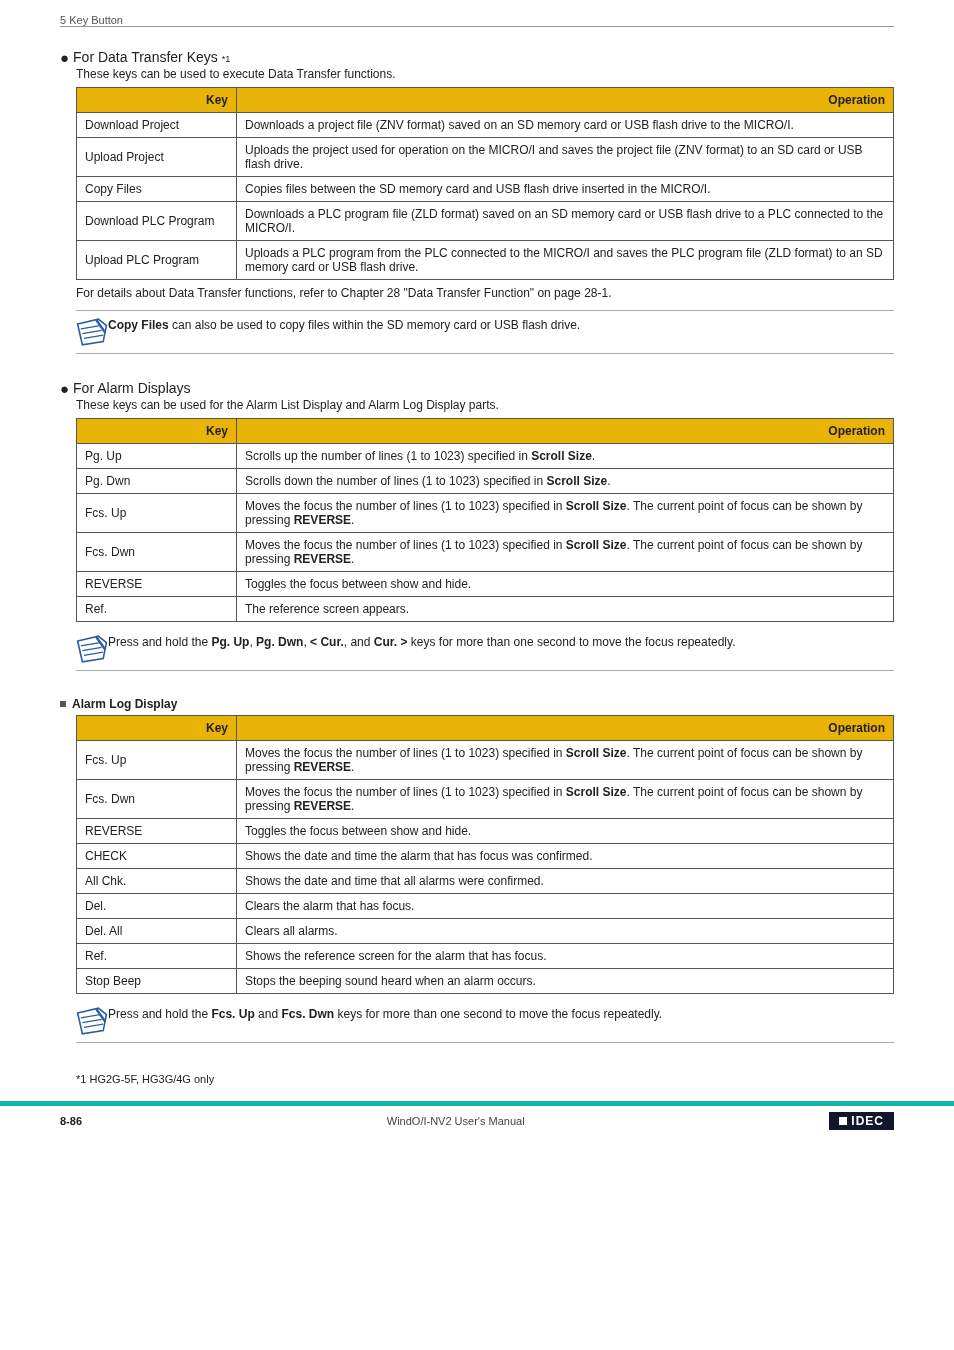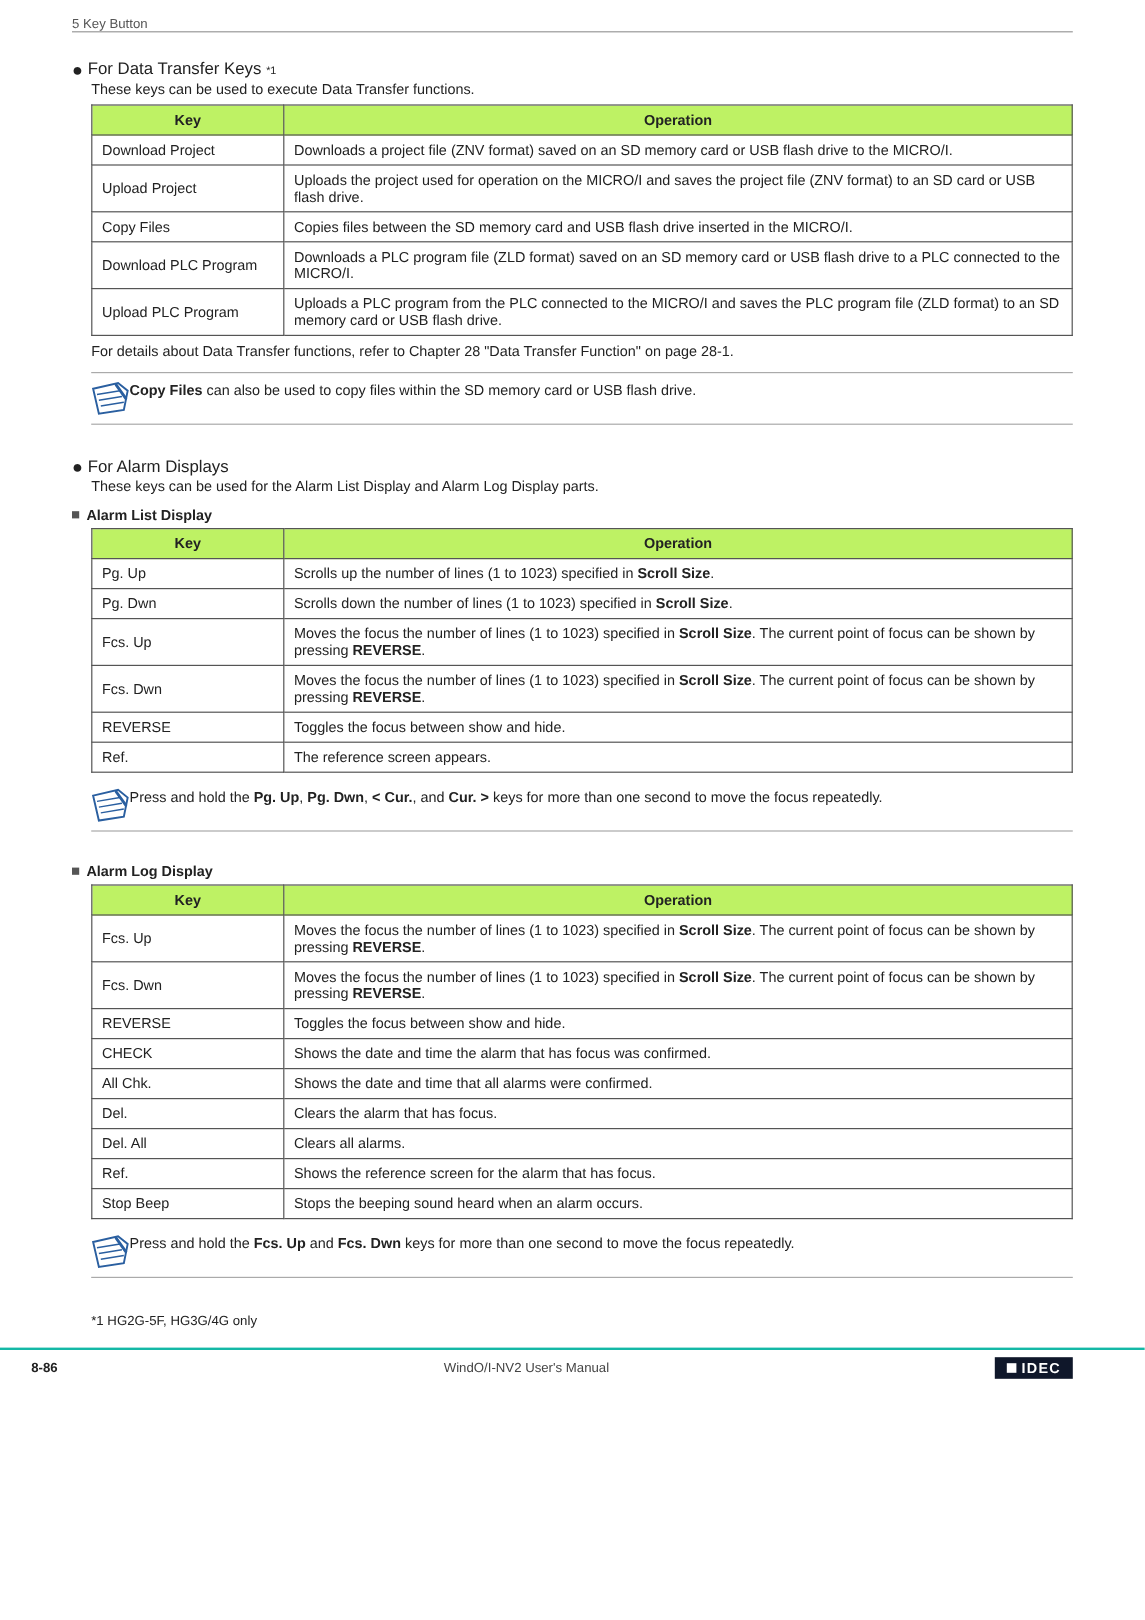--- a/index.html
+++ b/index.html
@@ -53,22 +53,22 @@
     width: calc(100% - 16px);
   }
   th, td {
     border: 1px solid #555;
     padding: 5px 8px;
     text-align: left;
     vertical-align: middle;
     font-size: 12px;
   }
   th {
-    background: #bef264;
-    text-align: center;
+    background: #eab308;
+    text-align: right;
     font-weight: bold;
   }
   th.col-key { width: 160px; }
   .note-block {
     display: flex;
     align-items: flex-start;
     margin: 10px 0 26px 16px;
     border-top: 1px solid #aaa;
     border-bottom: 1px solid #aaa;
     padding: 6px 0;
@@ -92,22 +92,22 @@
     width: 6px; height: 6px; background: #555; display: inline-block;
   }
   .footnote {
     font-size: 11px;
     margin: 30px 0 16px 16px;
   }
   .footer {
     display: flex;
     justify-content: space-between;
     align-items: center;
-    padding: 6px 60px 0 26px;
-    border-top: 2px solid #14b8a6;
+    padding: 6px 60px 0 60px;
+    border-top: 5px solid #14b8a6;
     font-size: 11px;
   }
   .footer-left { font-weight: bold; }
   .footer-center { flex: 1; text-align: center; color: #444; }
   .idec-logo {
     background: #0f172a;
     color: #fff;
     font-weight: bold;
     padding: 2px 10px;
     font-size: 12px;
@@ -176,24 +176,20 @@
       <b>Copy Files</b><span> can also be used to copy files within the SD memory card or USB flash drive.</span>
     </div>
   </div>
 
   <div class="sec-title">
     <span class="bullet">●</span>
     <span>For Alarm Displays</span>
   </div>
   <div class="sec-desc">These keys can be used for the Alarm List Display and Alarm Log Display parts.</div>
 
-  <div class="subhead">
-    <span class="sq"></span>
-    <span>Alarm List Display</span>
-  </div>
 
   <table>
     <thead>
       <tr>
         <th class="col-key">Key</th>
         <th>Operation</th>
       </tr>
     </thead>
     <tbody id="tbl2">
         <tr>

